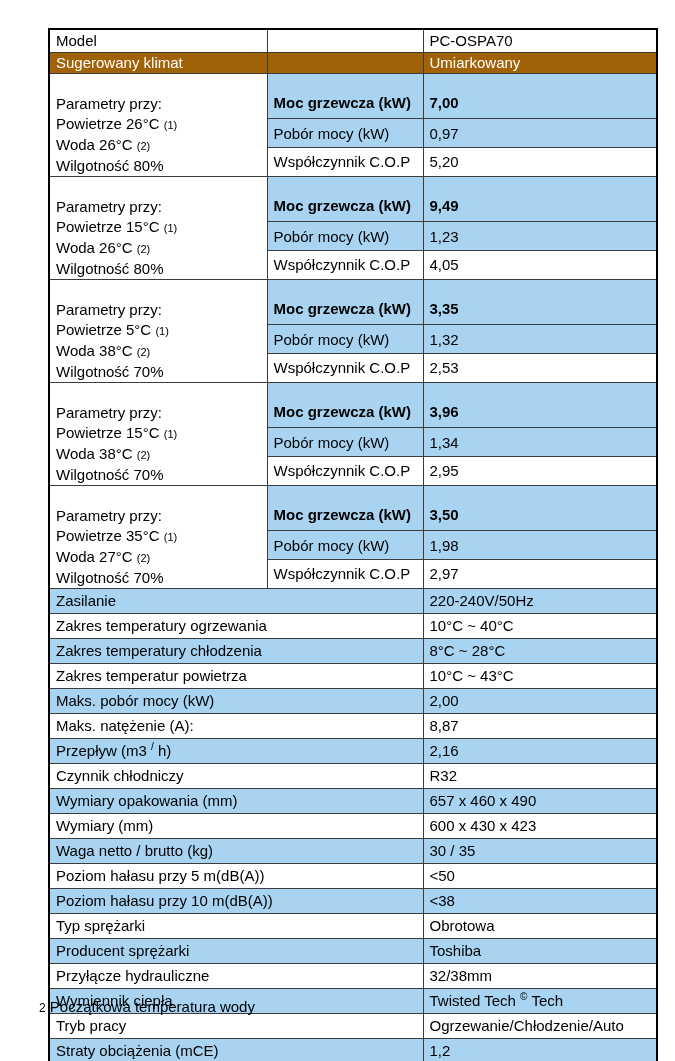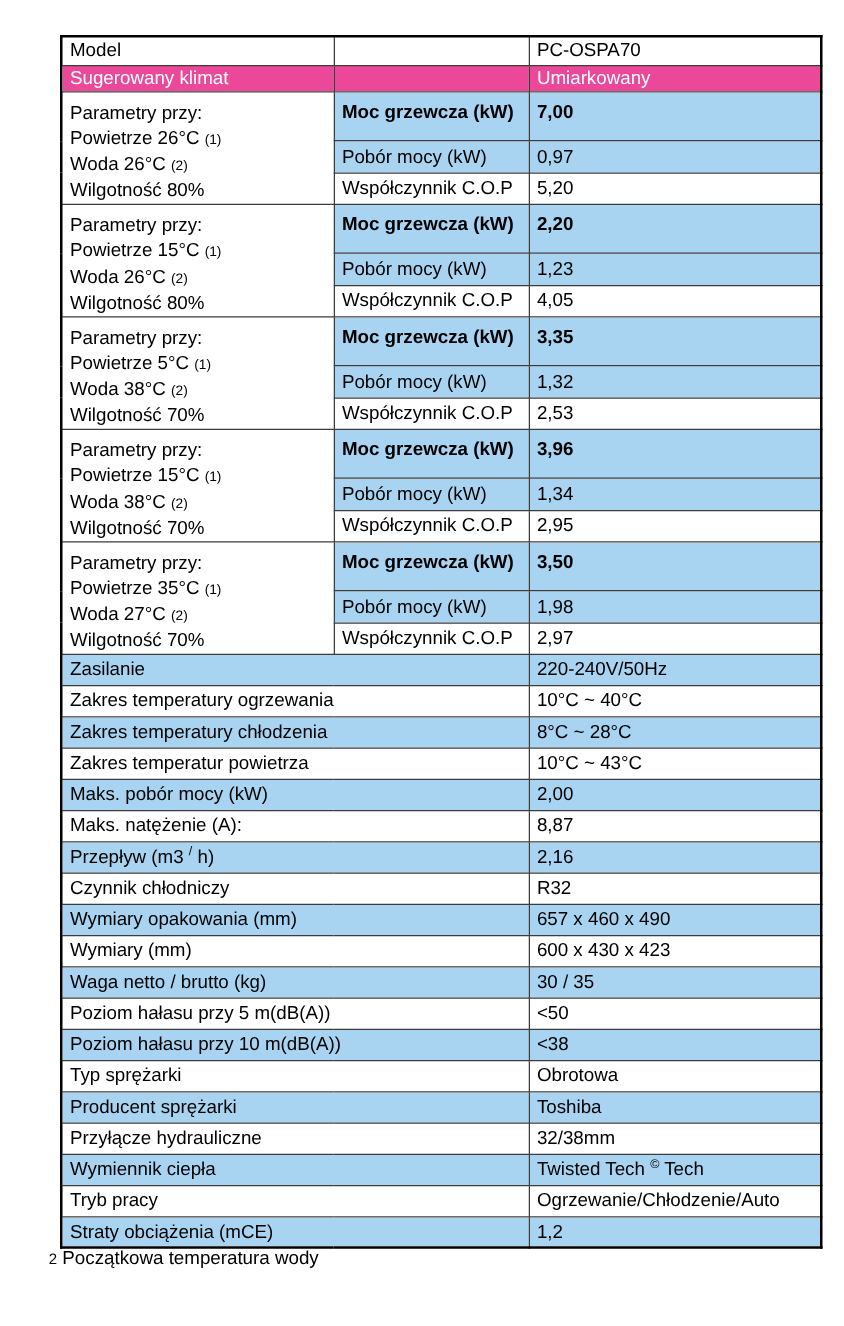--- a/index.html
+++ b/index.html
@@ -10,29 +10,29 @@
     position:absolute;left:48px;top:28px;width:608px;
     border-collapse:collapse;table-layout:fixed;
     border:2px solid #000;font-size:15px;
   }
   table.spec td{
     border:1px solid #3c3c3c;
     padding:0 6px;overflow:hidden;white-space:nowrap;
   }
   td.c{text-align:left;padding:0 2px;}
   .hl{background:#a8d4f2;margin-left:46px;}
-  tr.hdr td{background:#ec4899;color:#fff;}
+  tr.hdr td{background:#a16207;color:#fff;}
   .b{font-weight:bold;}
   td.cond{vertical-align:top;padding:2px 6px;line-height:20px;background:#fff;white-space:normal;}
   .note{font-size:11px;}
   .supx{font-size:10px;vertical-align:super;line-height:0;}
   tr.h-model{height:23px;}
   tr.h-climate{height:21px;}
   tr.g-r1{height:39px;}
-  tr.g-r1 td{vertical-align:top;padding-top:7px;}
+  tr.g-r1 td{vertical-align:top;padding-top:20px;}
   tr.g-r2{height:25px;}
   tr.g-r3{height:24px;}
   tr.spec-row{height:25px;}
 
   .footnotes{position:absolute;left:39px;top:996px;font-size:15px;line-height:21px;}
   .fn-num{font-size:12px;}
 </style>
 </head>
 <body>
 
@@ -76,21 +76,21 @@
           <td class="c">5,20</td>
         </tr>
         <tr class="g-r1">
           <td class="cond" rowspan="3">
             <div>Parametry przy:</div>
             <div>Powietrze 15°C <span class="note">(1)</span></div>
             <div>Woda 26°C <span class="note">(2)</span></div>
             <div>Wilgotność 80%</div>
           </td>
           <td class="hl b">Moc grzewcza (kW)</td>
-          <td class="hl b c">2,20</td>
+          <td class="hl b c">9,49</td>
         </tr>
         <tr class="g-r2">
           <td class="hl">Pobór mocy (kW)</td>
           <td class="hl c">1,23</td>
         </tr>
         <tr class="g-r3">
           <td>Współczynnik C.O.P</td>
           <td class="c">4,05</td>
         </tr>
         <tr class="g-r1">

